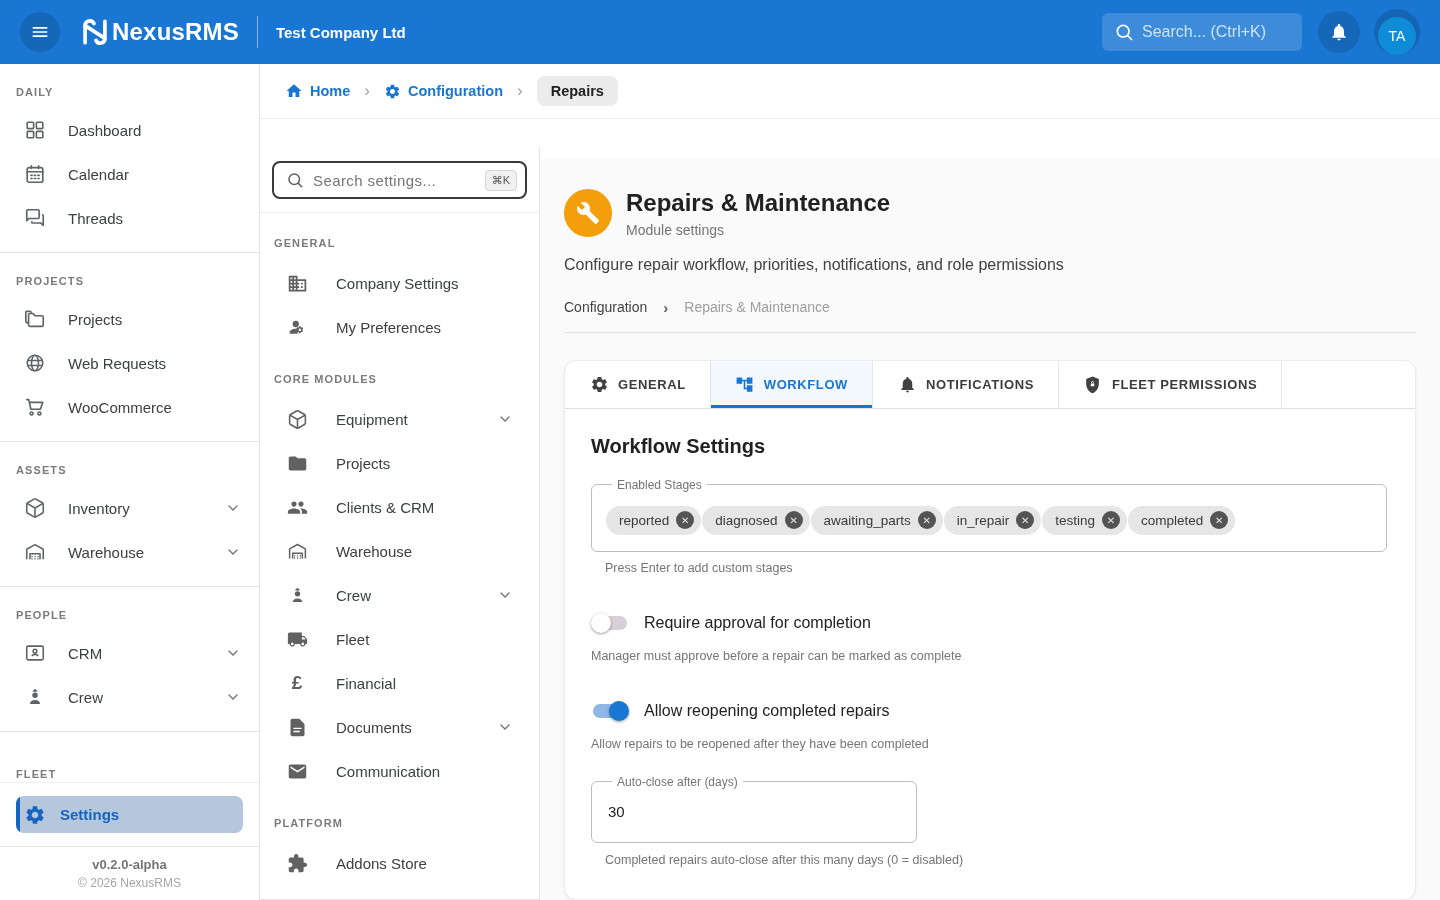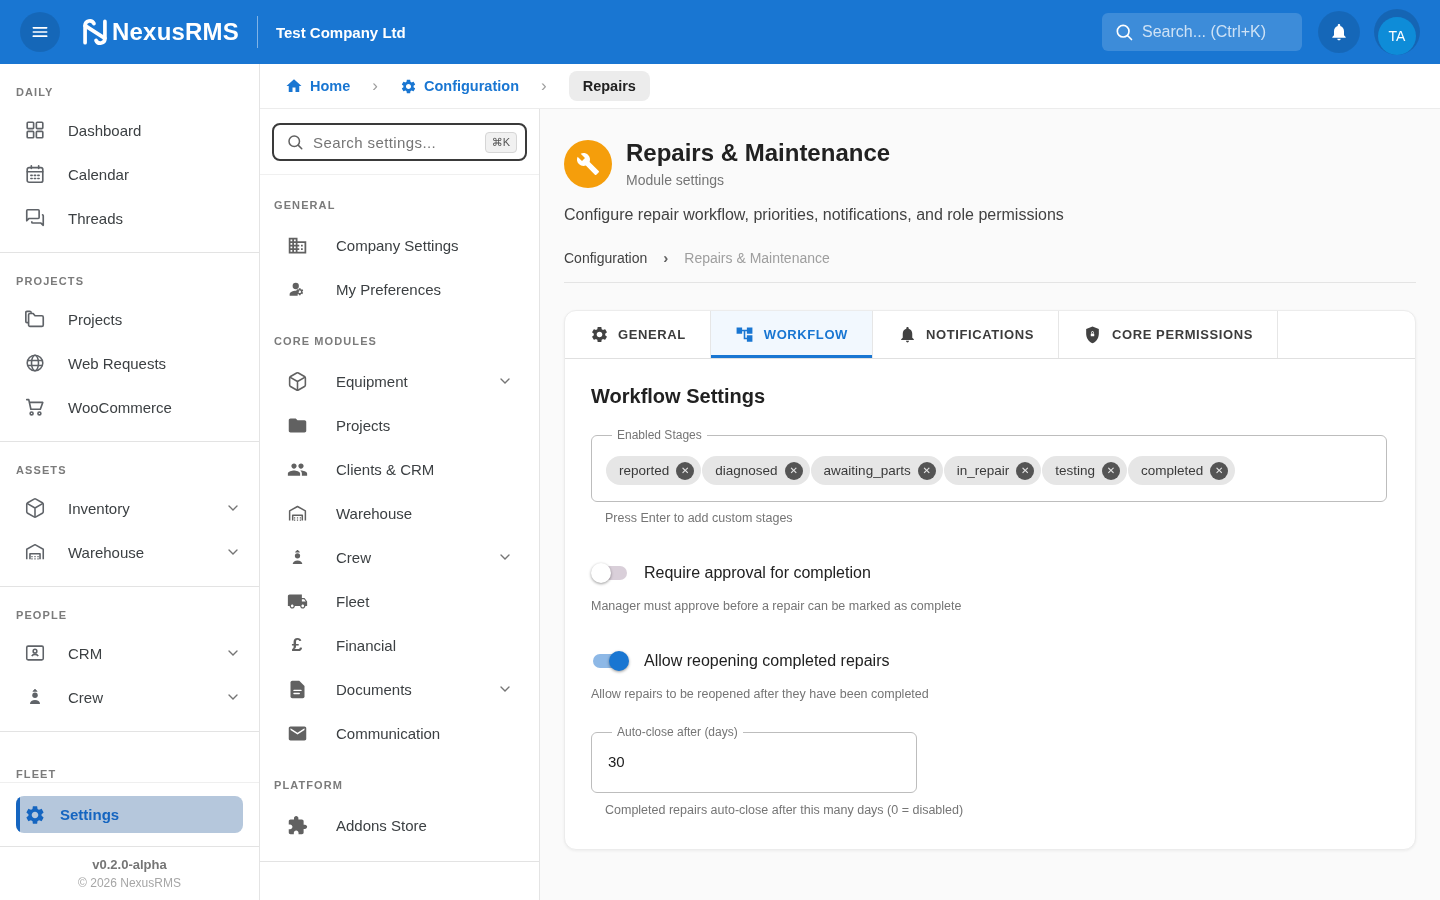--- a/index.html
+++ b/index.html
@@ -37,26 +37,26 @@
   .settings-pill { position:relative; background:#b5c7dc; border-radius:8px; height:37px; display:flex; align-items:center; padding-left:8px; cursor:pointer; overflow:hidden; }
   .settings-pill .bar { position:absolute; left:0; top:0; bottom:0; width:4px; background:#1565c0; }
   .settings-pill .icn { width:22px; height:22px; color:#1565c0; display:flex; align-items:center; justify-content:center; }
   .settings-pill .lbl { font-size:15px; font-weight:600; color:#1565c0; margin-left:14px; }
   .footer-divider { height:1px; background:#e3e3e3; margin:13px -16px 10px; }
   .version { text-align:center; font-size:13px; font-weight:600; color:#757575; }
   .copyright { text-align:center; font-size:12px; color:#a6a6a6; margin-top:4px; }
 
   
   .right-col { flex:1; display:flex; flex-direction:column; min-width:0; }
-  .crumbbar { height:45px; flex:none; background:#fff; border-bottom:1px solid #ececec; display:flex; align-items:center; padding-left:25px; gap:22px; }
+  .crumbbar { height:55px; flex:none; background:#fff; border-bottom:1px solid #ececec; display:flex; align-items:center; padding-left:25px; gap:14px; }
   .crumb-link { display:flex; align-items:center; gap:7px; color:#1976d2; font-size:14.5px; font-weight:600; cursor:pointer; }
   .crumb-sep { color:#9e9e9e; font-size:17px; }
   .crumb-chip { background:#ececec; border-radius:8px; padding:7px 14px; font-size:14.5px; font-weight:600; color:#212121; }
 
-  .lower { flex:1; display:flex; min-height:0; }
+  .lower { flex:1; display:flex; min-height:0;align-items:flex-end; }
 
   
   .settings-nav { width:280px; flex:none; background:#fff; border-right:1px solid #e4e4e4; overflow:hidden; }
   .snav-search-wrap { padding:14px 12px 13px; border-bottom:1px solid #f0f0f0; }
   .snav-search { height:38px; border:2px solid #3a3a3a; border-radius:8px; display:flex; align-items:center; padding:0 8px 0 12px; gap:9px; background:#fff; }
   .snav-search input { border:none; outline:none; font-size:15px; letter-spacing:.4px; color:#424242; width:100%; font-family:inherit; background:transparent; }
   .snav-search input::placeholder { color:#757575; }
   .kbd-chip { flex:none; background:#f1f1f1; border:1px solid #d6d6d6; border-radius:4px; font-size:11px; color:#555; padding:3px 6px; }
   .snav-section { padding-top:24px; }
   .snav-label { font-size:11px; font-weight:700; letter-spacing:1.1px; color:#7b7b7b; padding:0 14px 12px; }
@@ -545,21 +545,21 @@
                 <span>NOTIFICATIONS</span>
               </div>
               <div class="tab">
                 <span class="icn">
                     <svg width="19" height="19" viewBox="0 0 24 24">
                       <path d="M12 2 4 5v6c0 5.5 3.8 10.7 8 12 4.2-1.3 8-6.5 8-12V5l-8-3z" fill="currentColor"></path>
                       <rect x="9.8" y="10.6" width="4.4" height="3.6" rx=".7" fill="#fff"></rect>
                       <path d="M10.8 10.6V9.4a1.2 1.2 0 0 1 2.4 0v1.2" stroke="#fff" fill="none" stroke-width="1.2"></path>
                     </svg>
                   </span>
-                <span>CORE PERMISSIONS</span>
+                <span>FLEET PERMISSIONS</span>
               </div>
             </div>
 
             <div class="card-body">
               <div class="wf-heading">Workflow Settings</div>
 
               <fieldset class="outlined stages-field">
                 <legend>Enabled Stages</legend>
                 <div class="chips">
                   <span class="chip">

